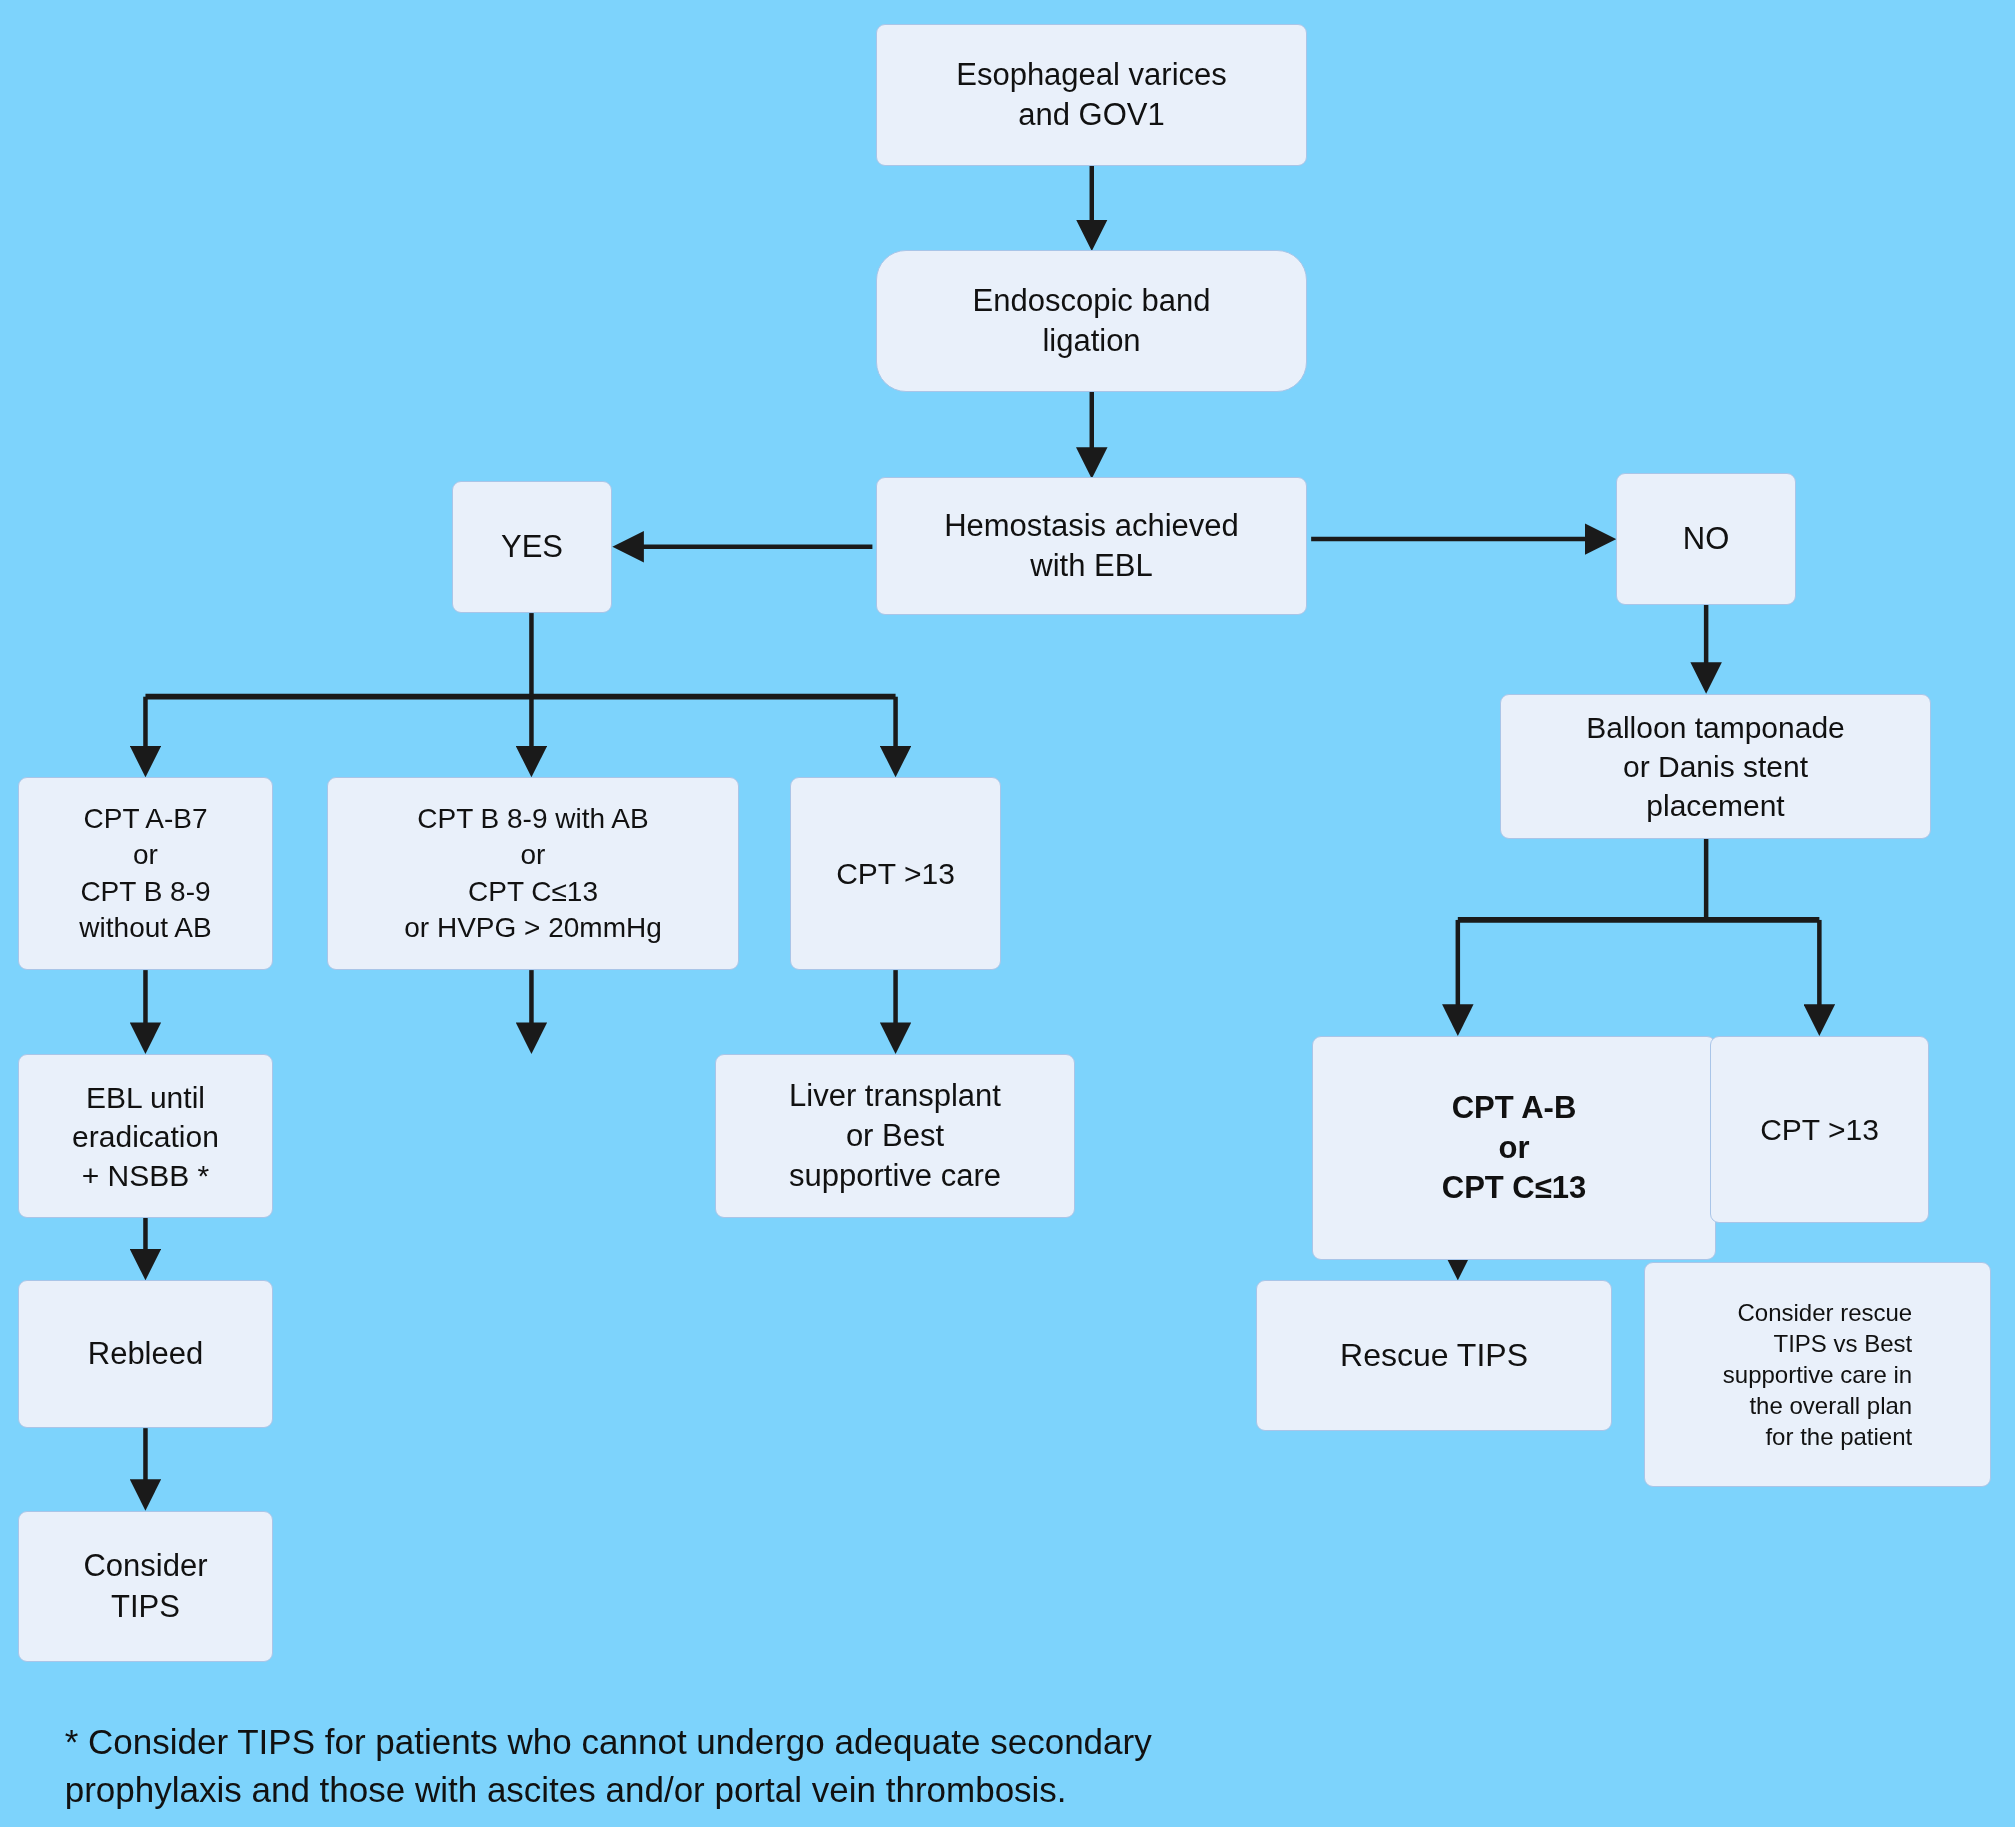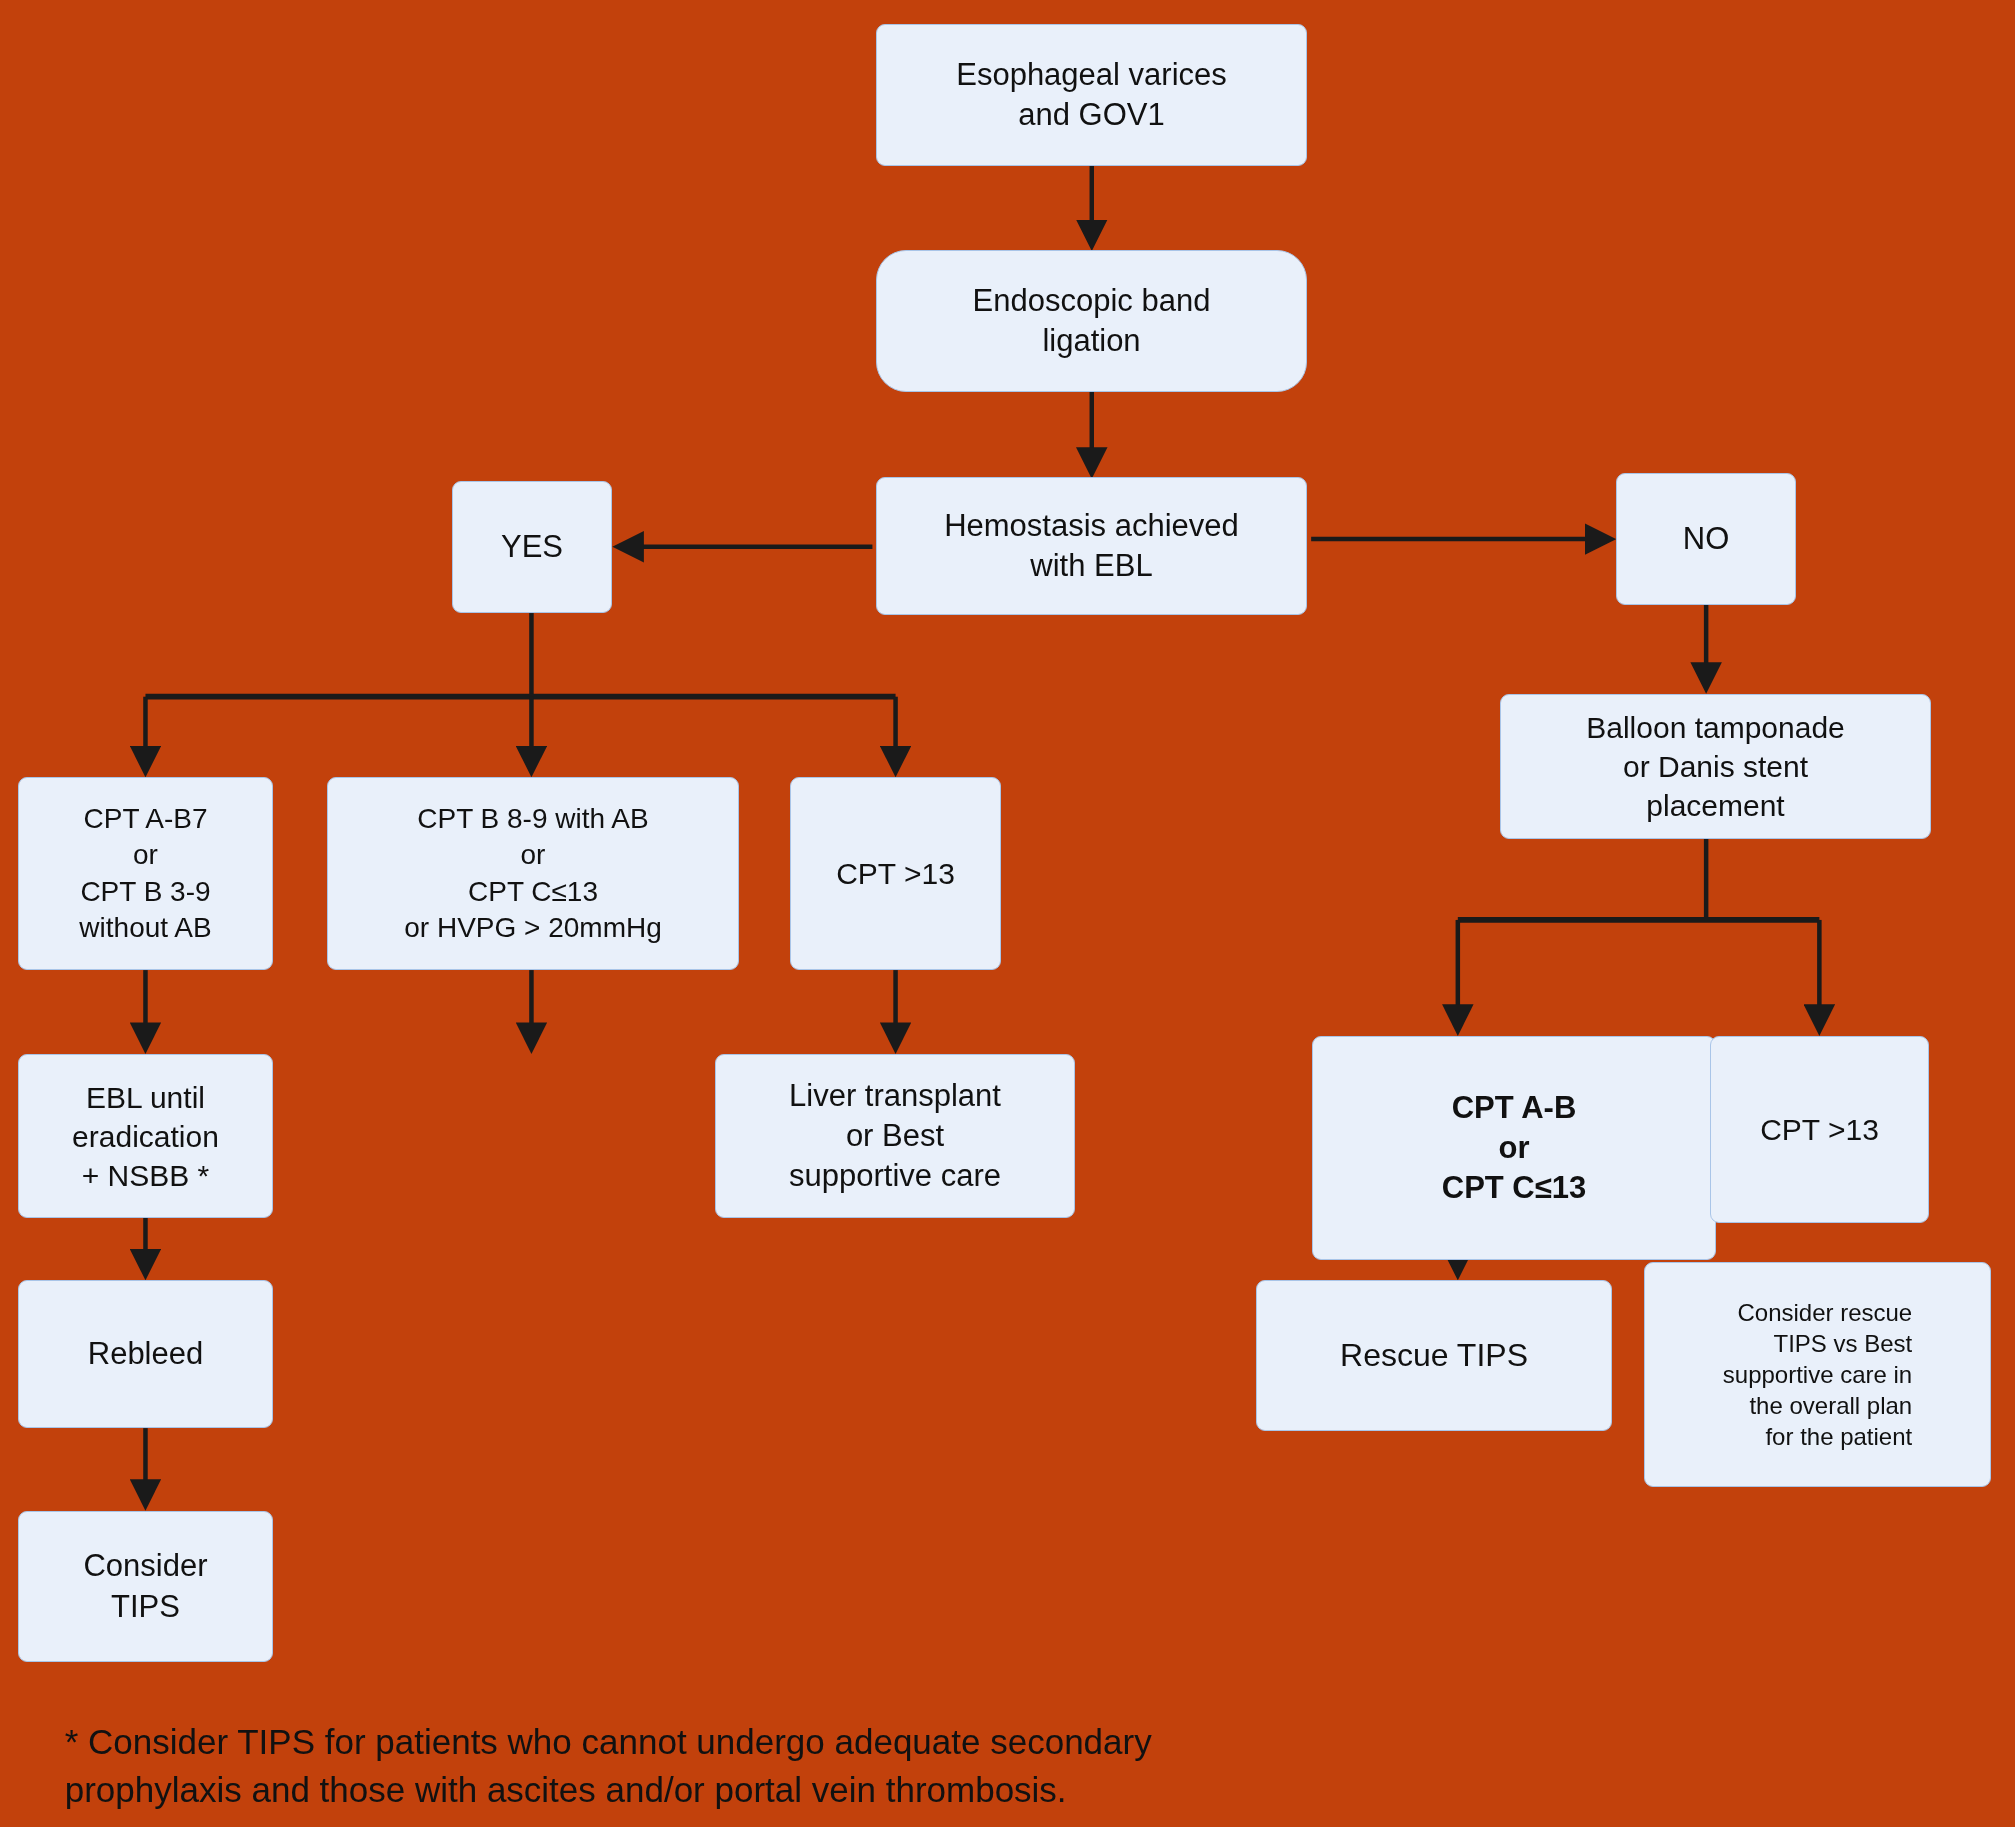--- a/index.html
+++ b/index.html
@@ -7,21 +7,21 @@
     padding: 0;
     background: #ffffff;
   }
   body {
     font-family: "Liberation Sans", sans-serif;
   }
   #canvas {
     position: relative;
     width: 2015px;
     height: 1827px;
-    background: #c2410c;
+    background: #7dd3fc;
     overflow: hidden;
   }
   #edges {
     position: absolute;
     left: 0;
     top: 0;
     width: 2015px;
     height: 1827px;
     pointer-events: none;
   }
@@ -99,21 +99,21 @@
 and GOV1</div>
   <div class="node" style="left:876px;top:250px;width:431px;height:142px;font-size:31px;border-radius:30px;">Endoscopic band
 ligation</div>
   <div class="node" style="left:876px;top:477px;width:431px;height:138px;font-size:31px;">Hemostasis achieved
 with EBL</div>
   <div class="node" style="left:452px;top:481px;width:160px;height:132px;font-size:31px;">YES</div>
   <div class="node" style="left:1616px;top:473px;width:180px;height:132px;font-size:31px;">NO</div>
 
   <div class="node" style="left:18px;top:777px;width:255px;height:193px;font-size:28px;">CPT A-B7
 or
-CPT B 3-9
+CPT B 8-9
 without AB</div>
   <div class="node" style="left:327px;top:777px;width:412px;height:193px;font-size:28px;">CPT B 8-9 with AB
 or
 CPT C≤13
 or HVPG &gt; 20mmHg</div>
   <div class="node" style="left:790px;top:777px;width:211px;height:193px;font-size:30px;">CPT &gt;13</div>
 
   <div class="node" style="left:18px;top:1054px;width:255px;height:164px;font-size:30px;">EBL until
 eradication
 + NSBB *</div>

